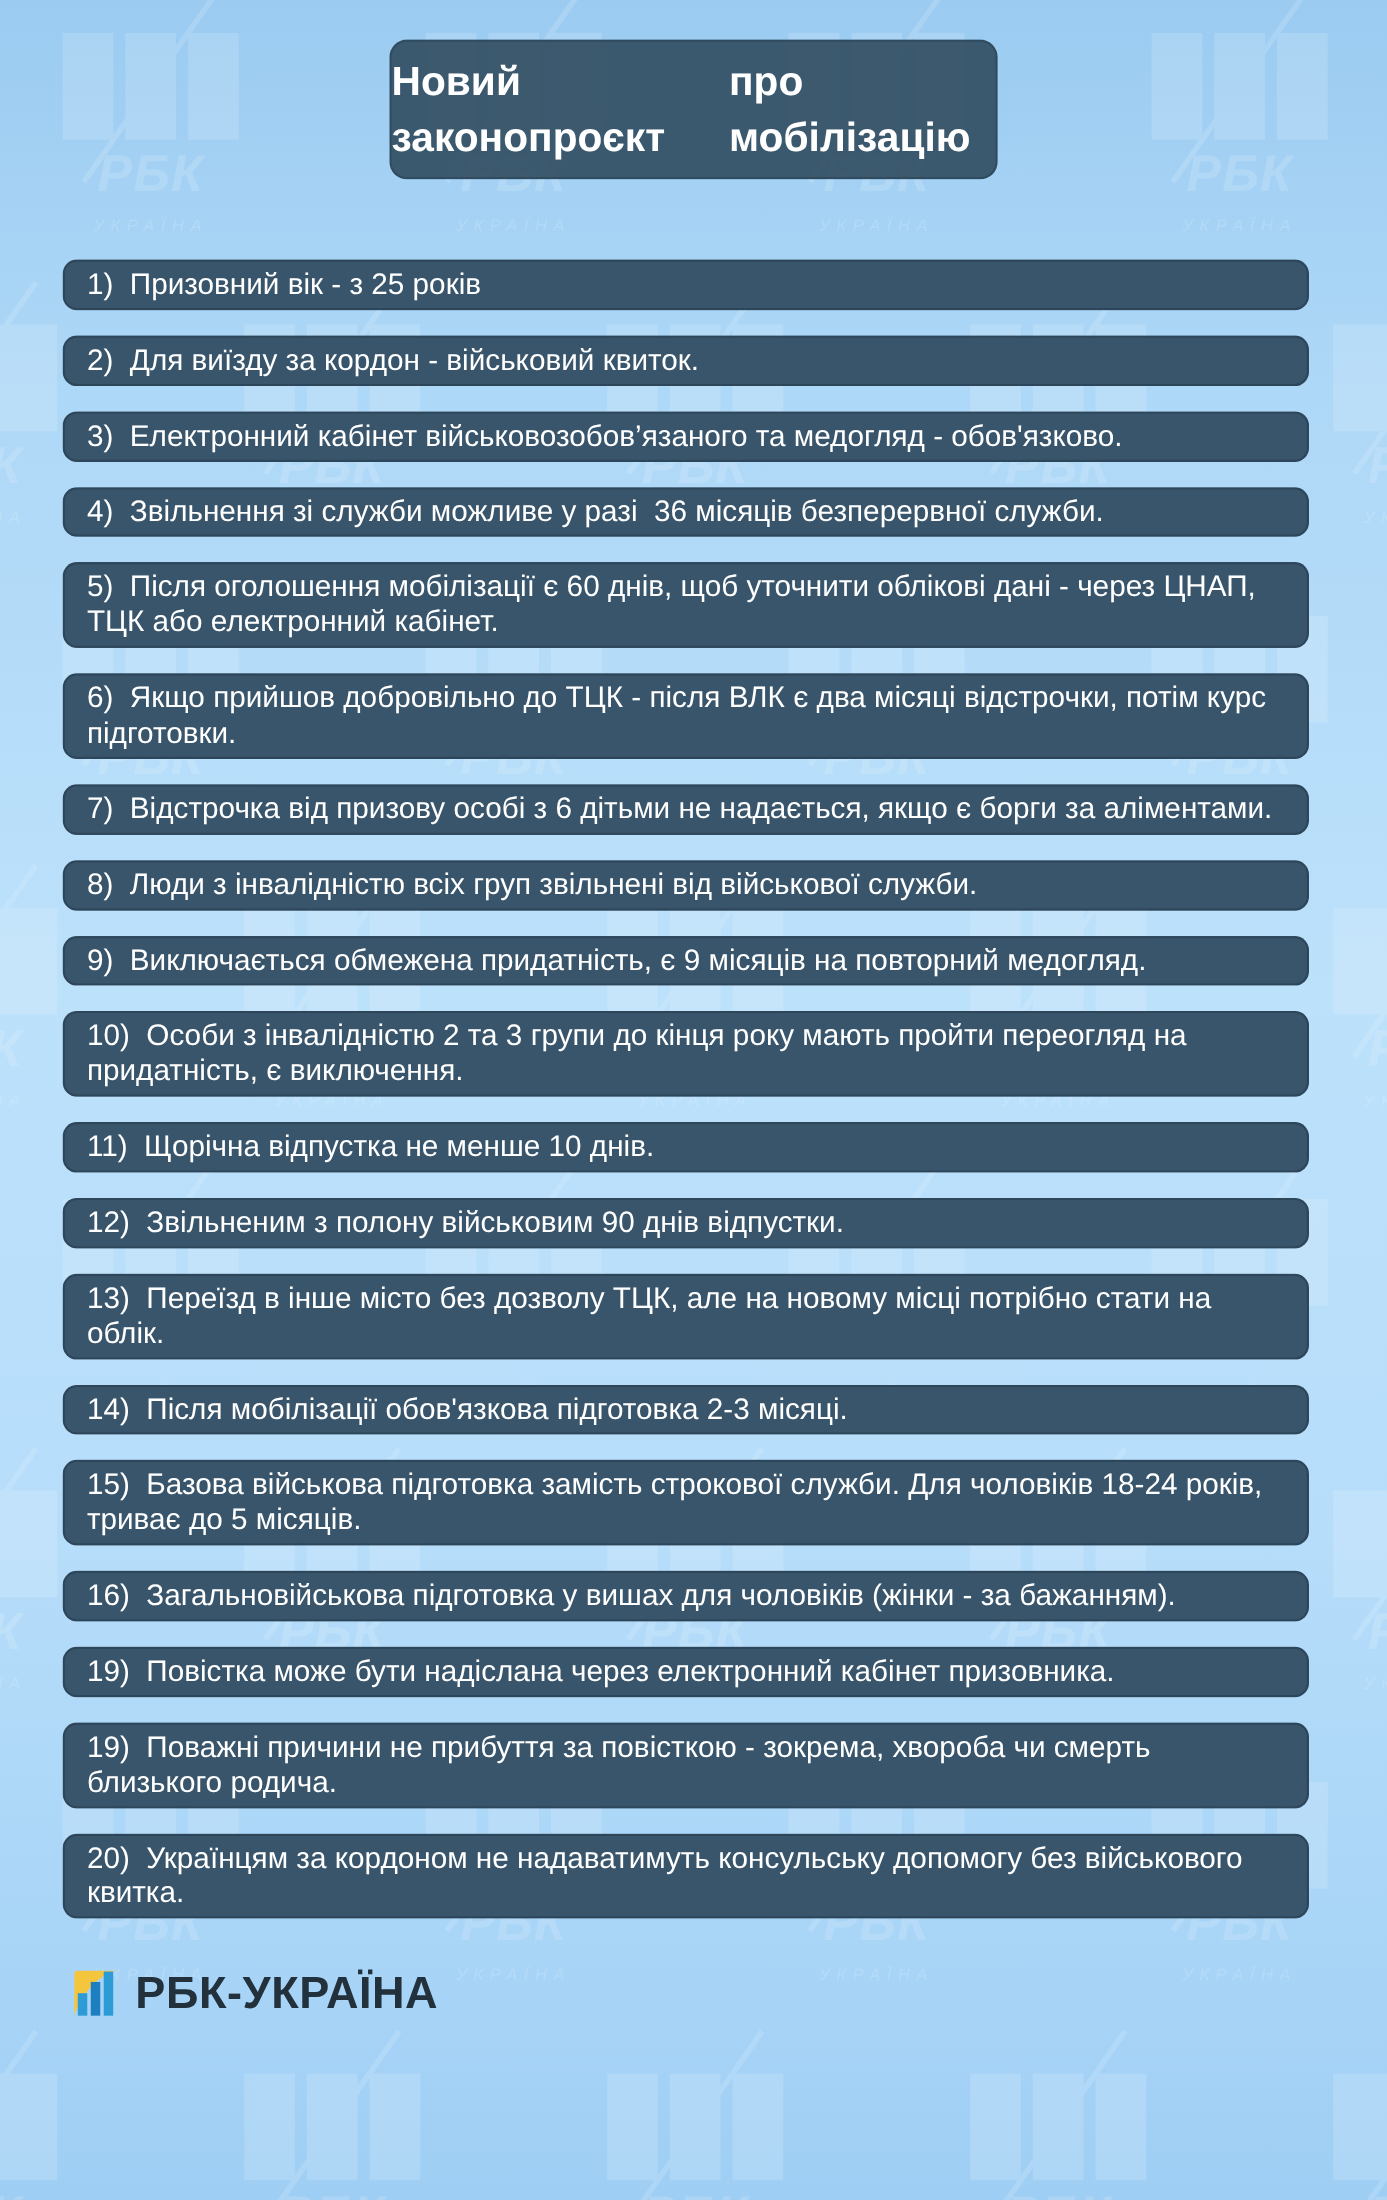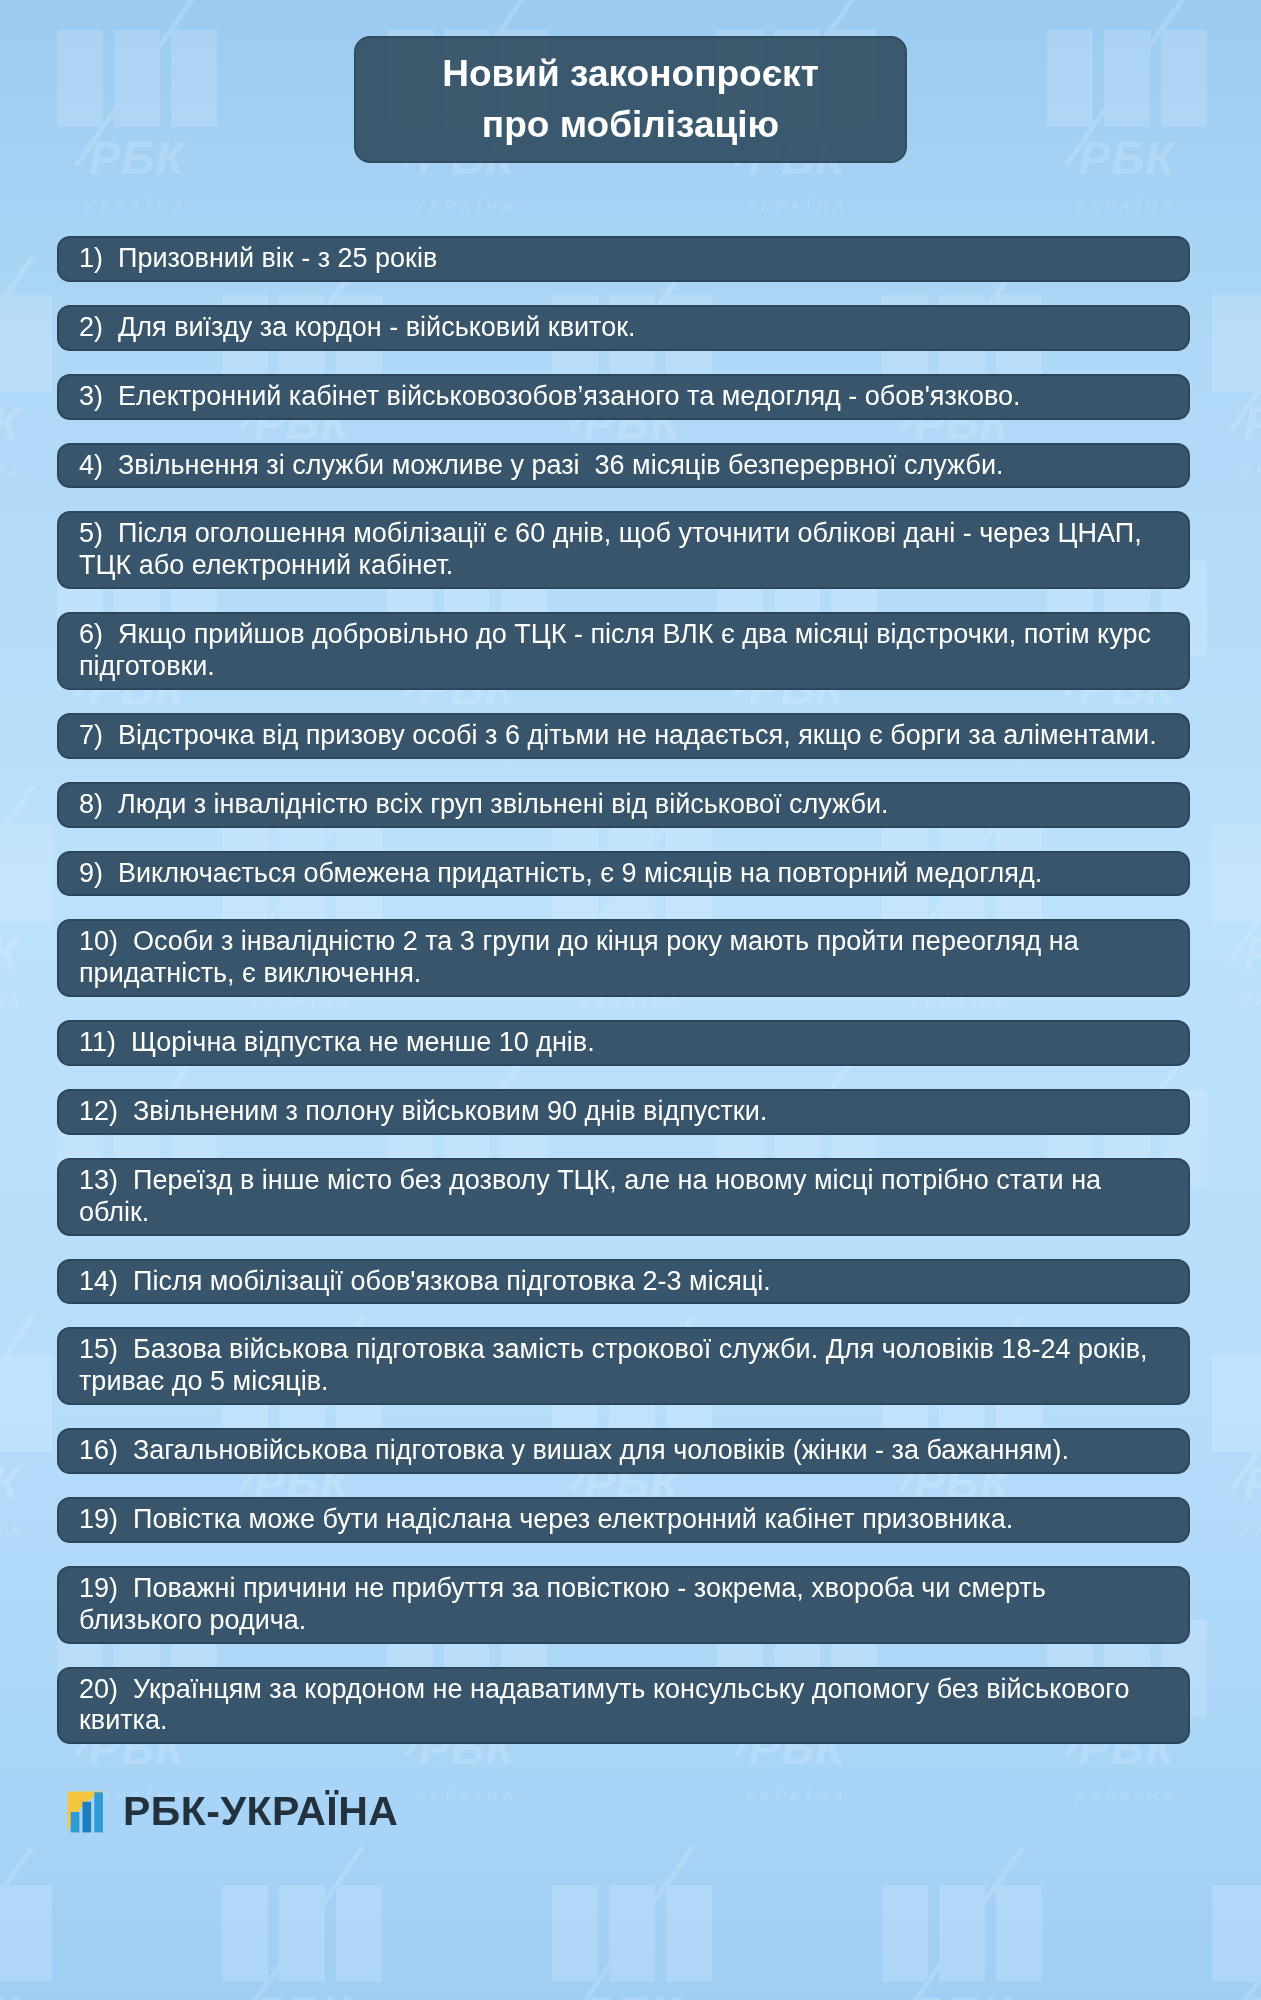--- a/index.html
+++ b/index.html
@@ -39,21 +39,20 @@
     position: relative;
     z-index: 2;
     margin: 36px auto 0 auto;
     width: 553px;
     height: 127px;
     background: rgba(56, 85, 105, 0.97);
     border: 2px solid rgba(38, 60, 78, 0.45);
     border-radius: 16px;
     box-sizing: border-box;
     display: flex;
-    flex-direction: column;
     justify-content: center;
     align-items: center;
     color: #ffffff;
     font-size: 37px;
     font-weight: bold;
     line-height: 1.36;
   }
   
   .list {
     position: relative;

